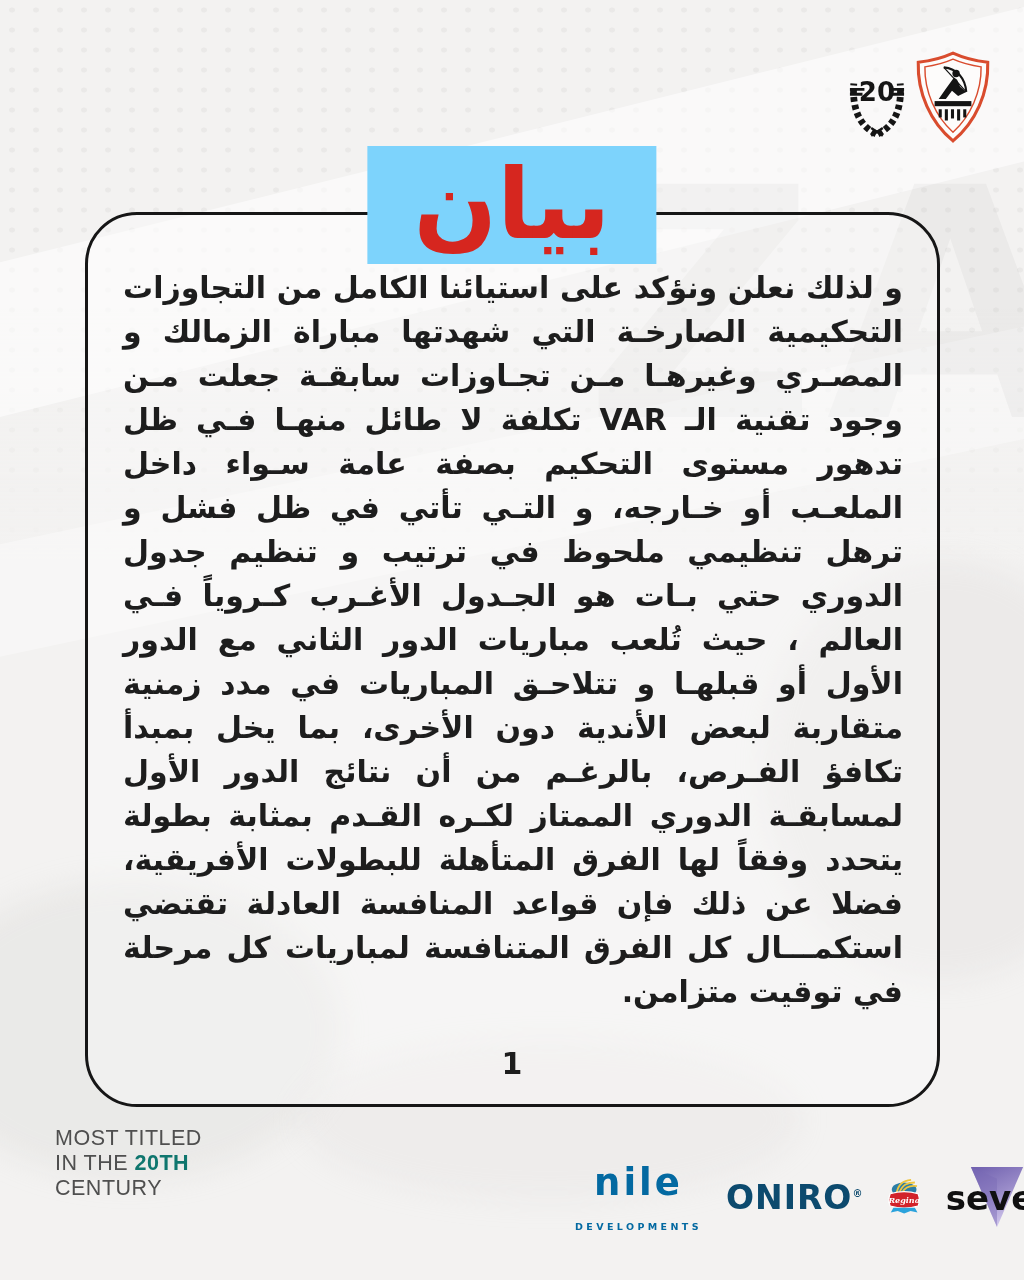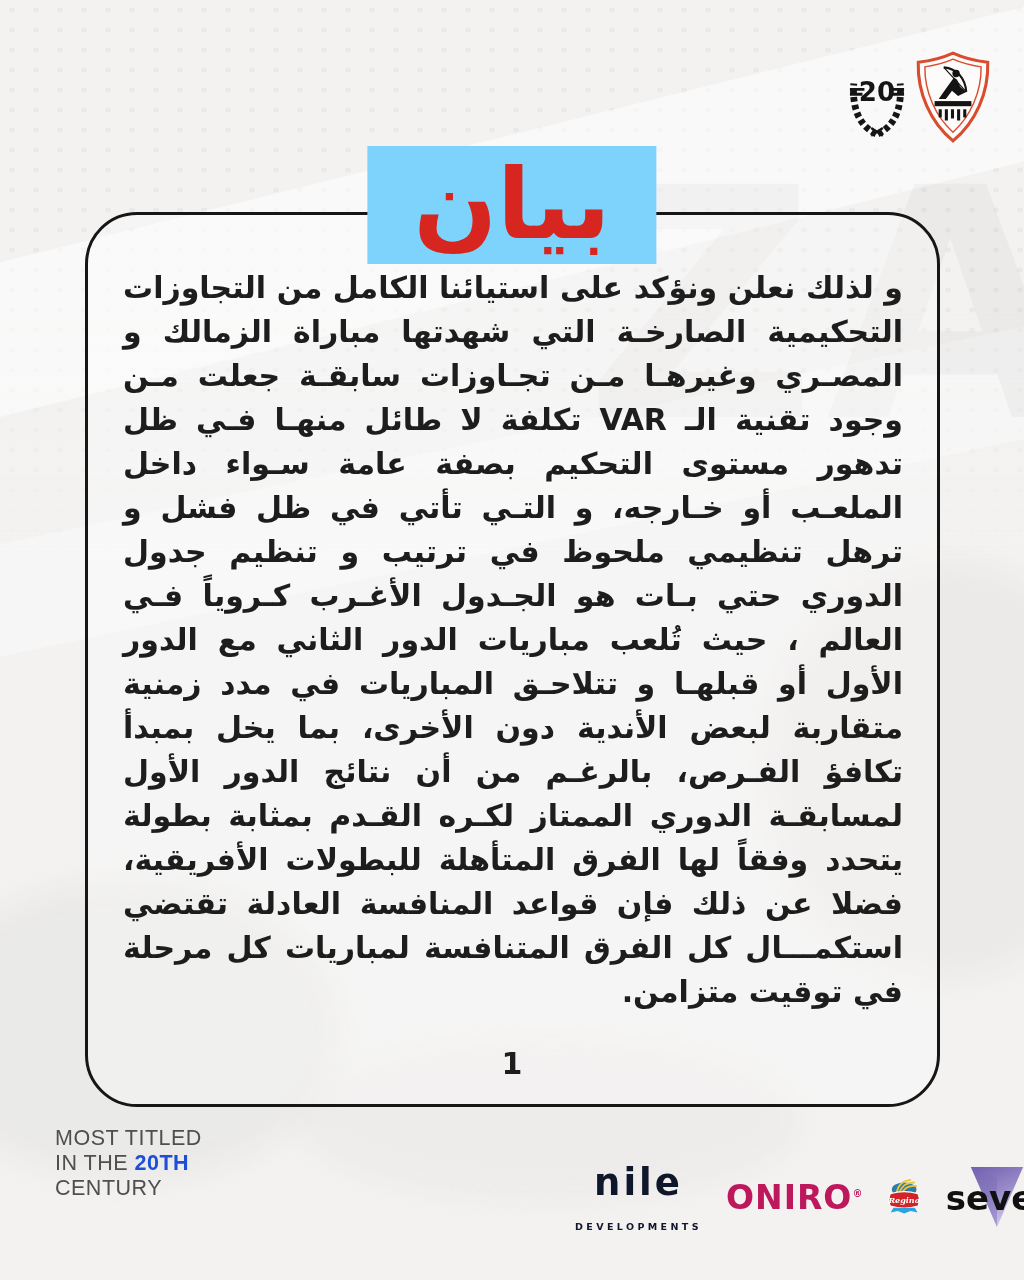--- a/index.html
+++ b/index.html
@@ -40,28 +40,28 @@
     color:#1d1d1d;font-weight:bold;font-size:30px;line-height:44px;
     font-family:"DejaVu Sans",sans-serif;}
   .statement-body p{margin:0 0 26px 0;}
   .page-number{position:absolute;left:0;right:0;top:1046px;z-index:2;
     text-align:center;font-size:30px;font-weight:bold;color:#1d1d1d;}
 
   
   .tagline{position:absolute;left:55px;top:1126px;color:#4f4f4f;
     font-family:"Liberation Sans",sans-serif;font-size:21.5px;line-height:25px;
     letter-spacing:.5px;font-weight:400;}
-  .tagline b{color:#1d4ed8;font-weight:700;}
+  .tagline b{color:#0f766e;font-weight:700;}
   .sponsors{position:absolute;left:575px;top:1150px;width:420px;height:95px;
     display:flex;align-items:center;gap:24px;}
-  .nile{display:flex;flex-direction:column;align-items:center;color:#0f172a;}
+  .nile{display:flex;flex-direction:column;align-items:center;color:#0369a1;}
   .nile .nile-word{font-size:37px;font-weight:800;letter-spacing:3px;line-height:1;
     font-family:"DejaVu Sans",sans-serif;}
   .nile .nile-sub{font-size:9.5px;font-weight:700;letter-spacing:3.4px;margin-top:20px;}
-  .oniro{color:#be185d;font-size:33px;font-weight:800;letter-spacing:1px;
+  .oniro{color:#0c4a6e;font-size:33px;font-weight:800;letter-spacing:1px;
     font-family:"DejaVu Sans",sans-serif;white-space:nowrap;}
   .oniro sup{font-size:10px;}
   .regina-svg{width:64px;height:74px;}
   .seven{position:relative;width:92px;height:72px;}
   .seven svg{position:absolute;left:22px;top:2px;width:58px;height:66px;}
   .seven .seven-word{position:absolute;left:0;top:16px;z-index:1;
     font-size:34px;font-weight:600;color:#101010;letter-spacing:0;
     font-family:"DejaVu Sans",sans-serif;}
 </style>
 </head>

